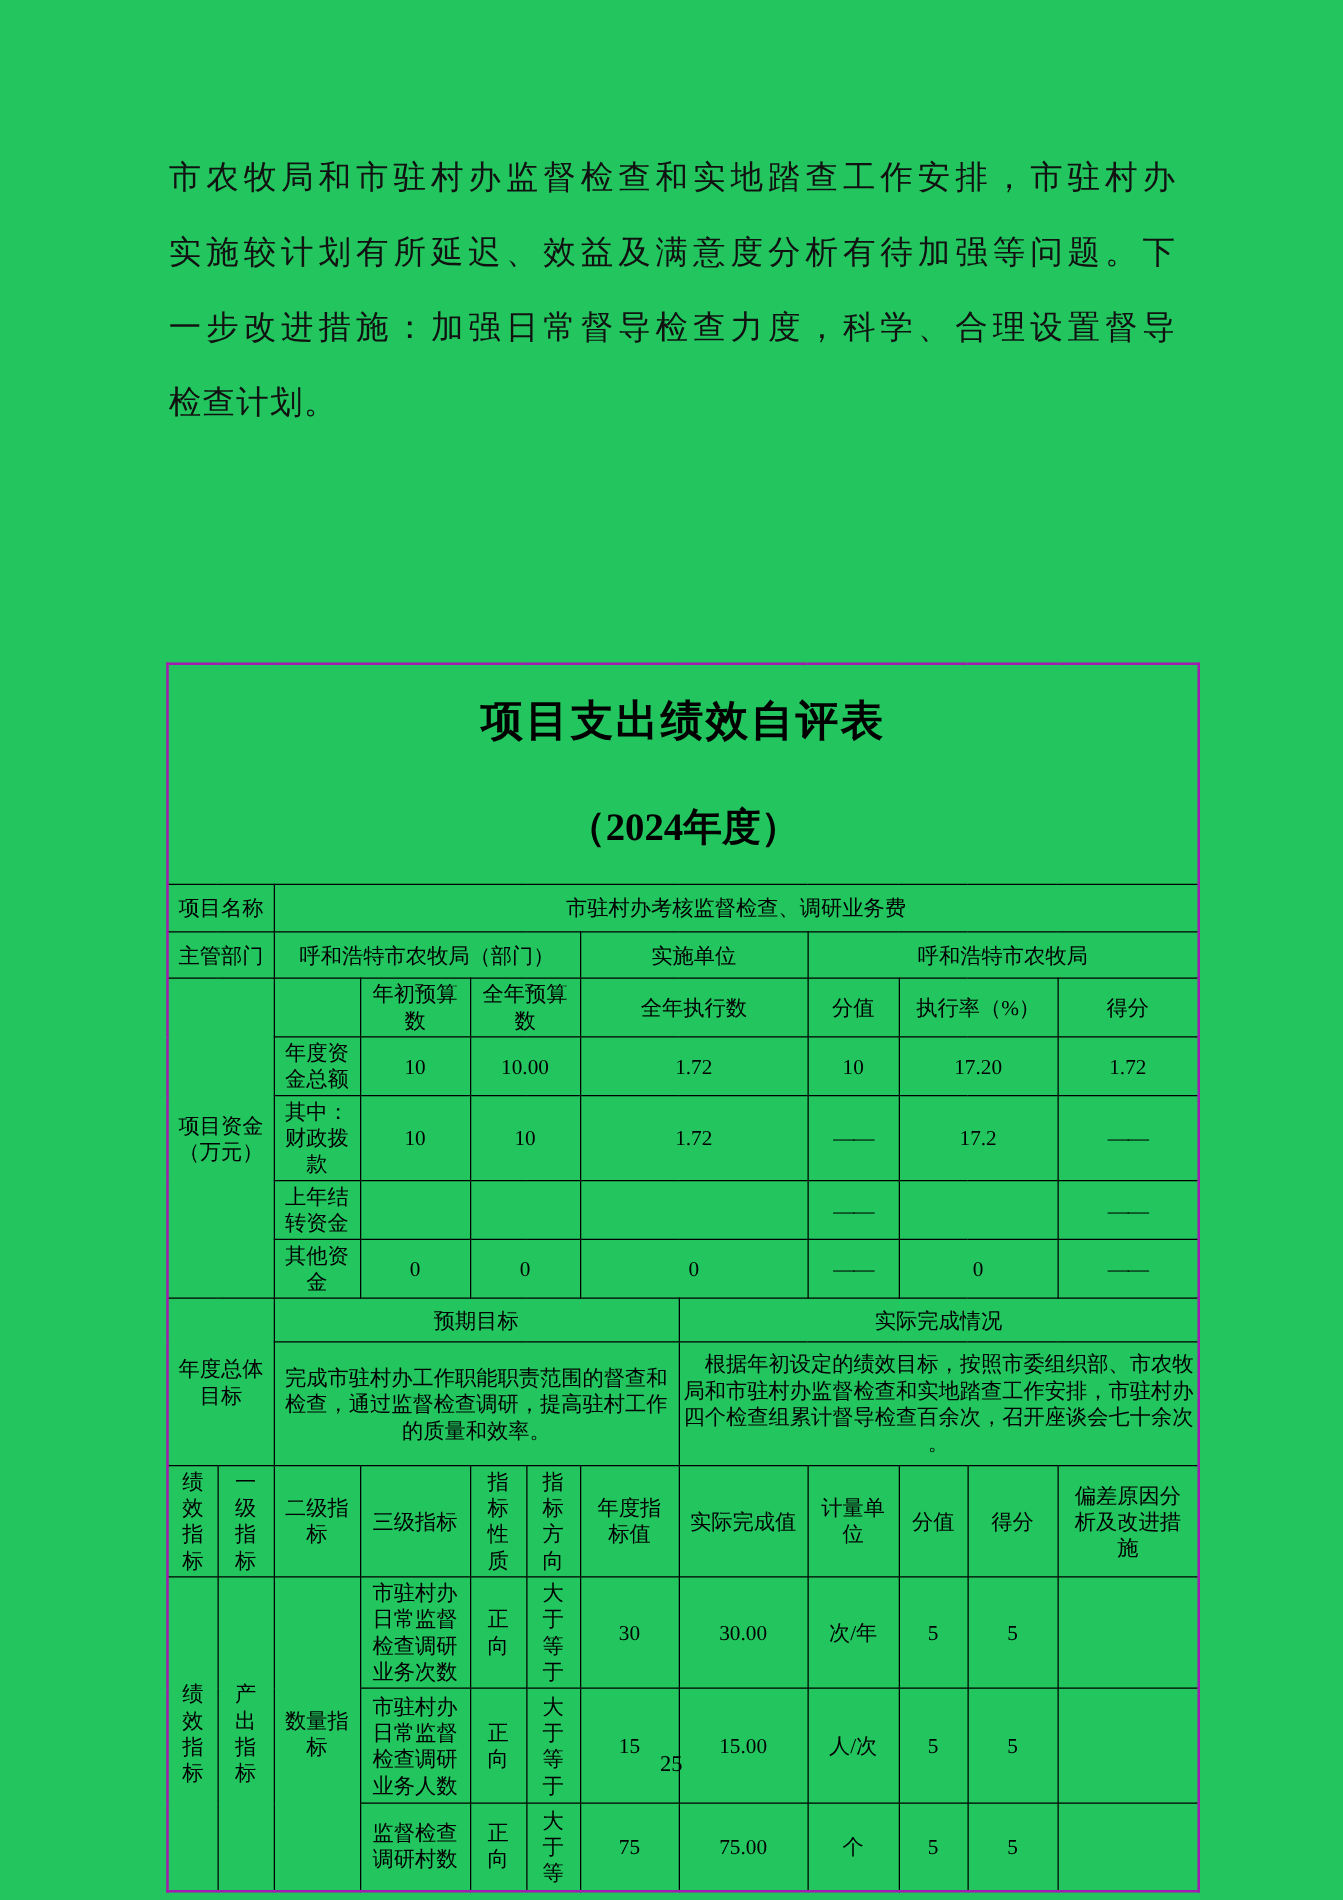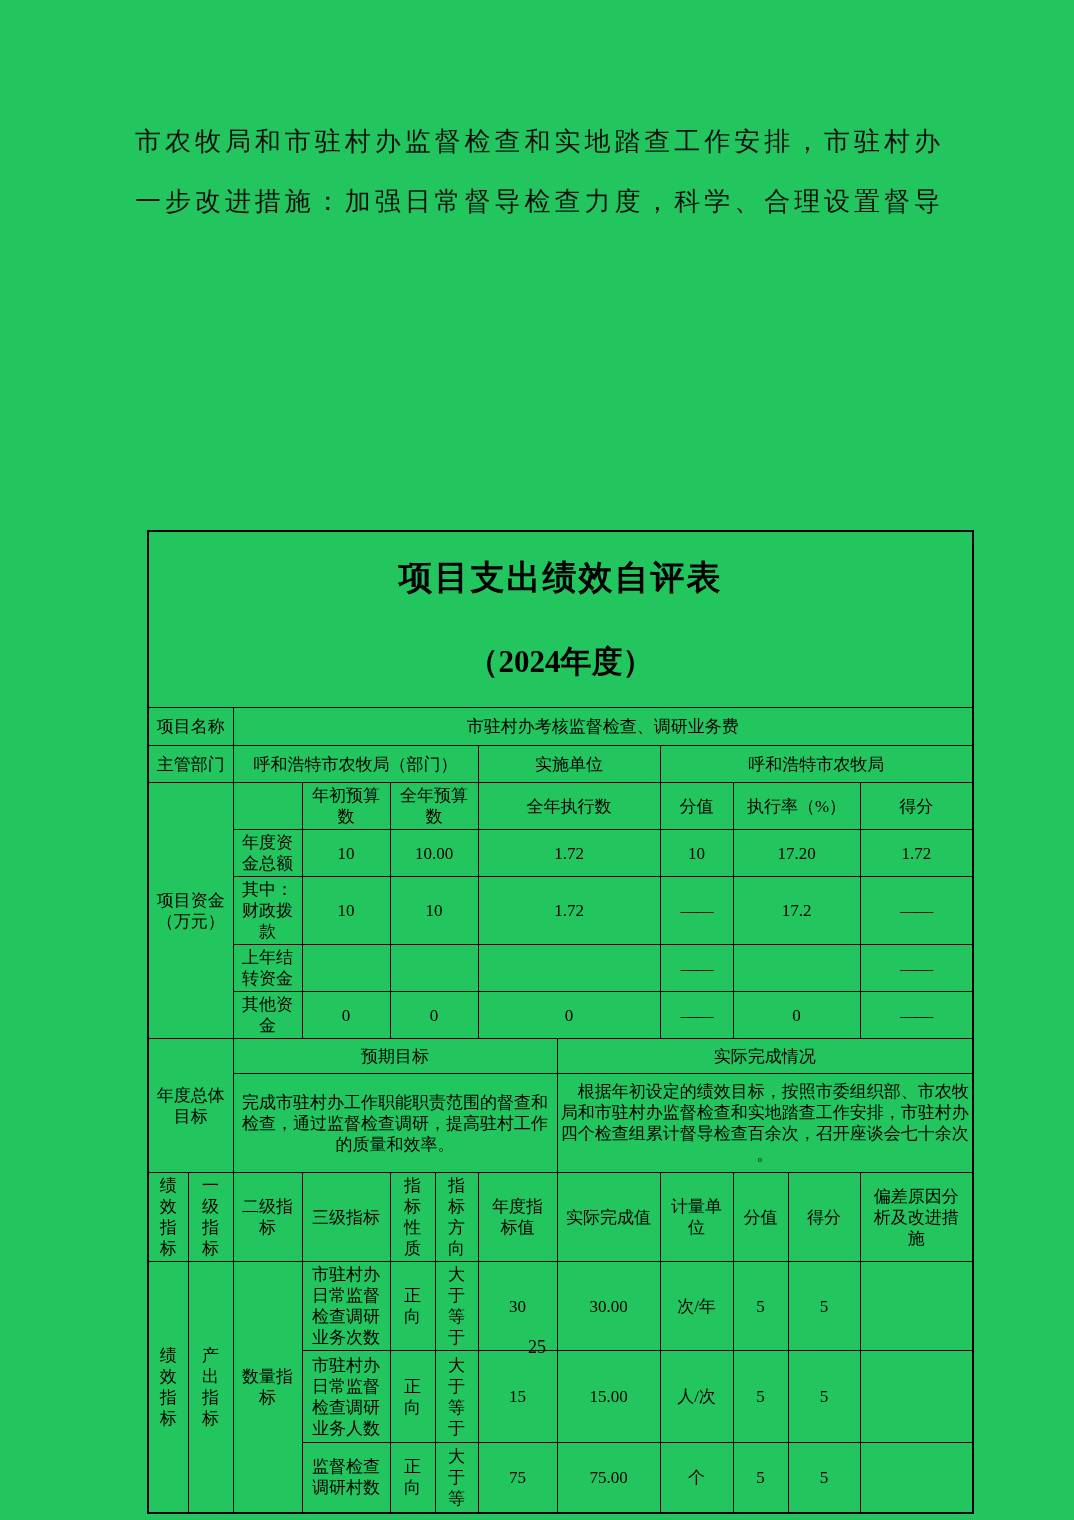--- a/index.html
+++ b/index.html
@@ -5,21 +5,21 @@
   * { margin:0; padding:0; box-sizing:border-box; }
   html,body { width:1074px; height:1520px; background:#ffffff; font-family:"Liberation Serif","DejaVu Serif",serif; color:#000; }
   .page { position:relative; width:1074px; height:1520px; background:#22c55e; overflow:hidden; }
 
   
   .para { position:absolute; left:135px; top:112px; width:806px; font-size:26px; color:#111; }
   .para .pline { height:60px; line-height:60px; text-align:justify; text-align-last:justify; white-space:nowrap; letter-spacing:1px; }
   .para .pline.last { text-align-last:left; }
 
   
-  table.self-eval { position:absolute; left:147px; top:530px; width:825px; border-collapse:collapse; table-layout:fixed; border:2px solid #000000; }
+  table.self-eval { position:absolute; left:133px; top:530px; width:825px; border-collapse:collapse; table-layout:fixed; border:2px solid #a21caf; }
   table.self-eval td { border:1px solid #000; font-size:17px; line-height:21px; text-align:center; vertical-align:middle; white-space:pre-line; padding:2px; overflow:hidden; word-break:break-all; }
 
   tr.r-title  { height:95px; }
   tr.r-name   { height:38px; }
   tr.r-dept   { height:37px; }
   tr.r-fhead  { height:37px; }
   tr.r-f1     { height:46px; }
   tr.r-f2     { height:62px; }
   tr.r-f3     { height:45px;padding-left:28px; }
   tr.r-f4     { height:43px; }
@@ -43,21 +43,23 @@
   td.ind-hd { font-size:16.5px; line-height:21px; }
   .dash { letter-spacing:-1px; }
 </style>
 </head>
 <body>
 
 <div class="page">
 
   <div class="para">
     <div class="pline">市农牧局和市驻村办监督检查和实地踏查工作安排，市驻村办</div>
+    <div class="pline">实施较计划有所延迟、效益及满意度分析有待加强等问题。下</div>
     <div class="pline">一步改进措施：加强日常督导检查力度，科学、合理设置督导</div>
+    <div class="pline last">检查计划。</div>
   </div>
 
   <table class="self-eval">
     <colgroup>
       <col style="width:40px">
         <col style="width:45px">
         <col style="width:69px">
         <col style="width:88px">
       <col style="width:45px">
         <col style="width:43px">
@@ -256,14 +258,14 @@
       <td>75</td>
       <td>75.00</td>
       <td>个</td>
       <td>5</td>
       <td>5</td>
       <td></td>
     </tr>
   </tbody>
     </table>
 
-  <div style="position:absolute; top:1337px; left:0; width:1074px; text-align:center; font-size:18px;">25</div>
+  <div style="position:absolute; top:1401px; left:0; width:1074px; text-align:center; font-size:18px;">25</div>
 </div>
 
 </body></html>

